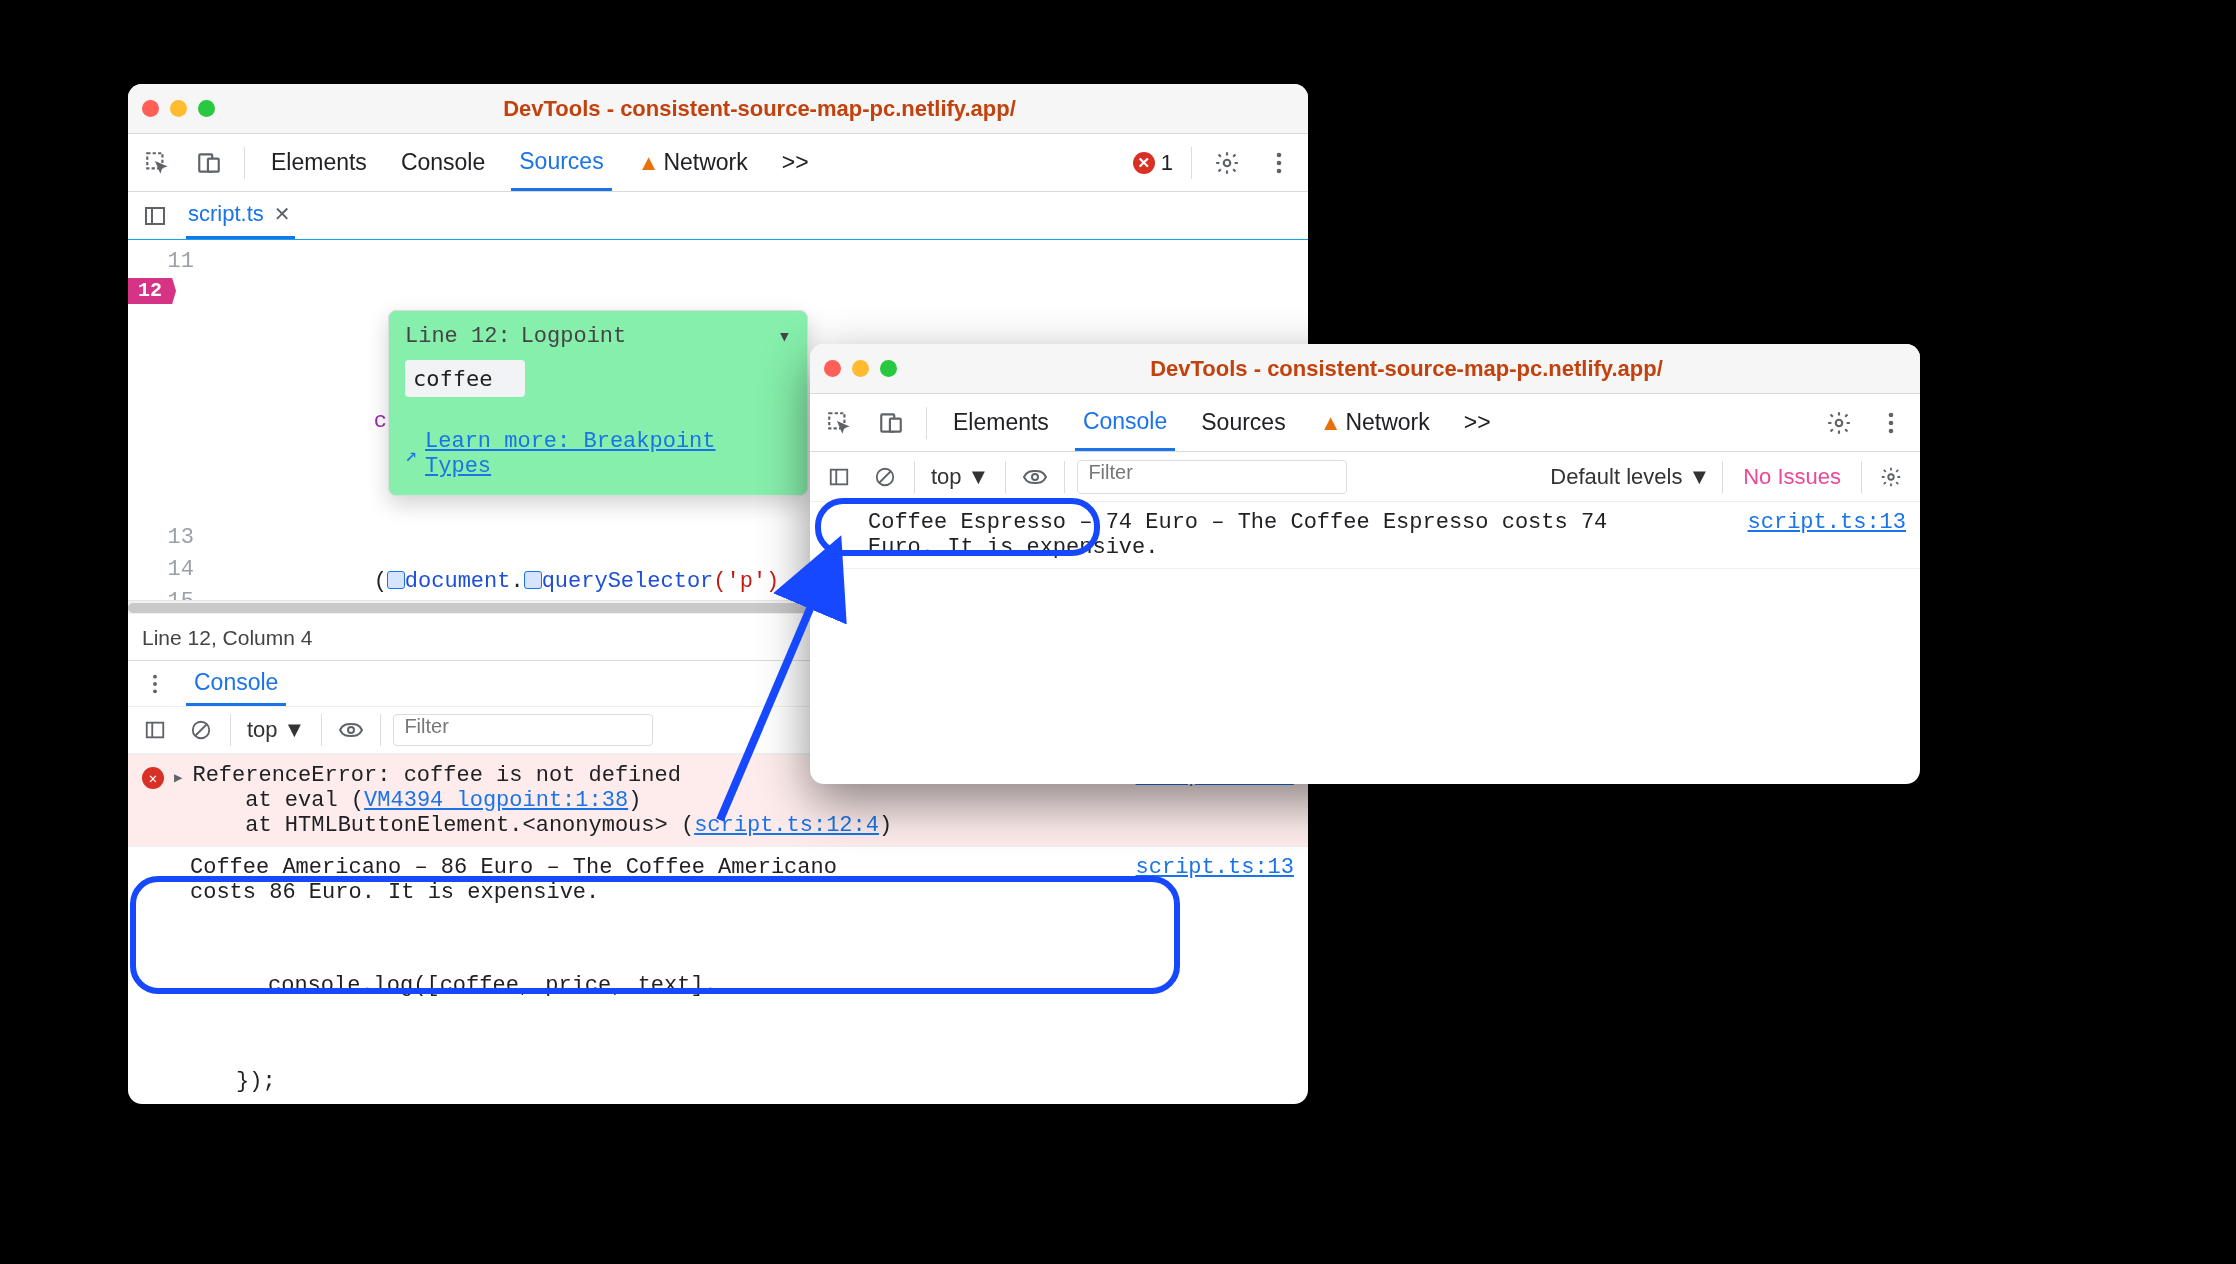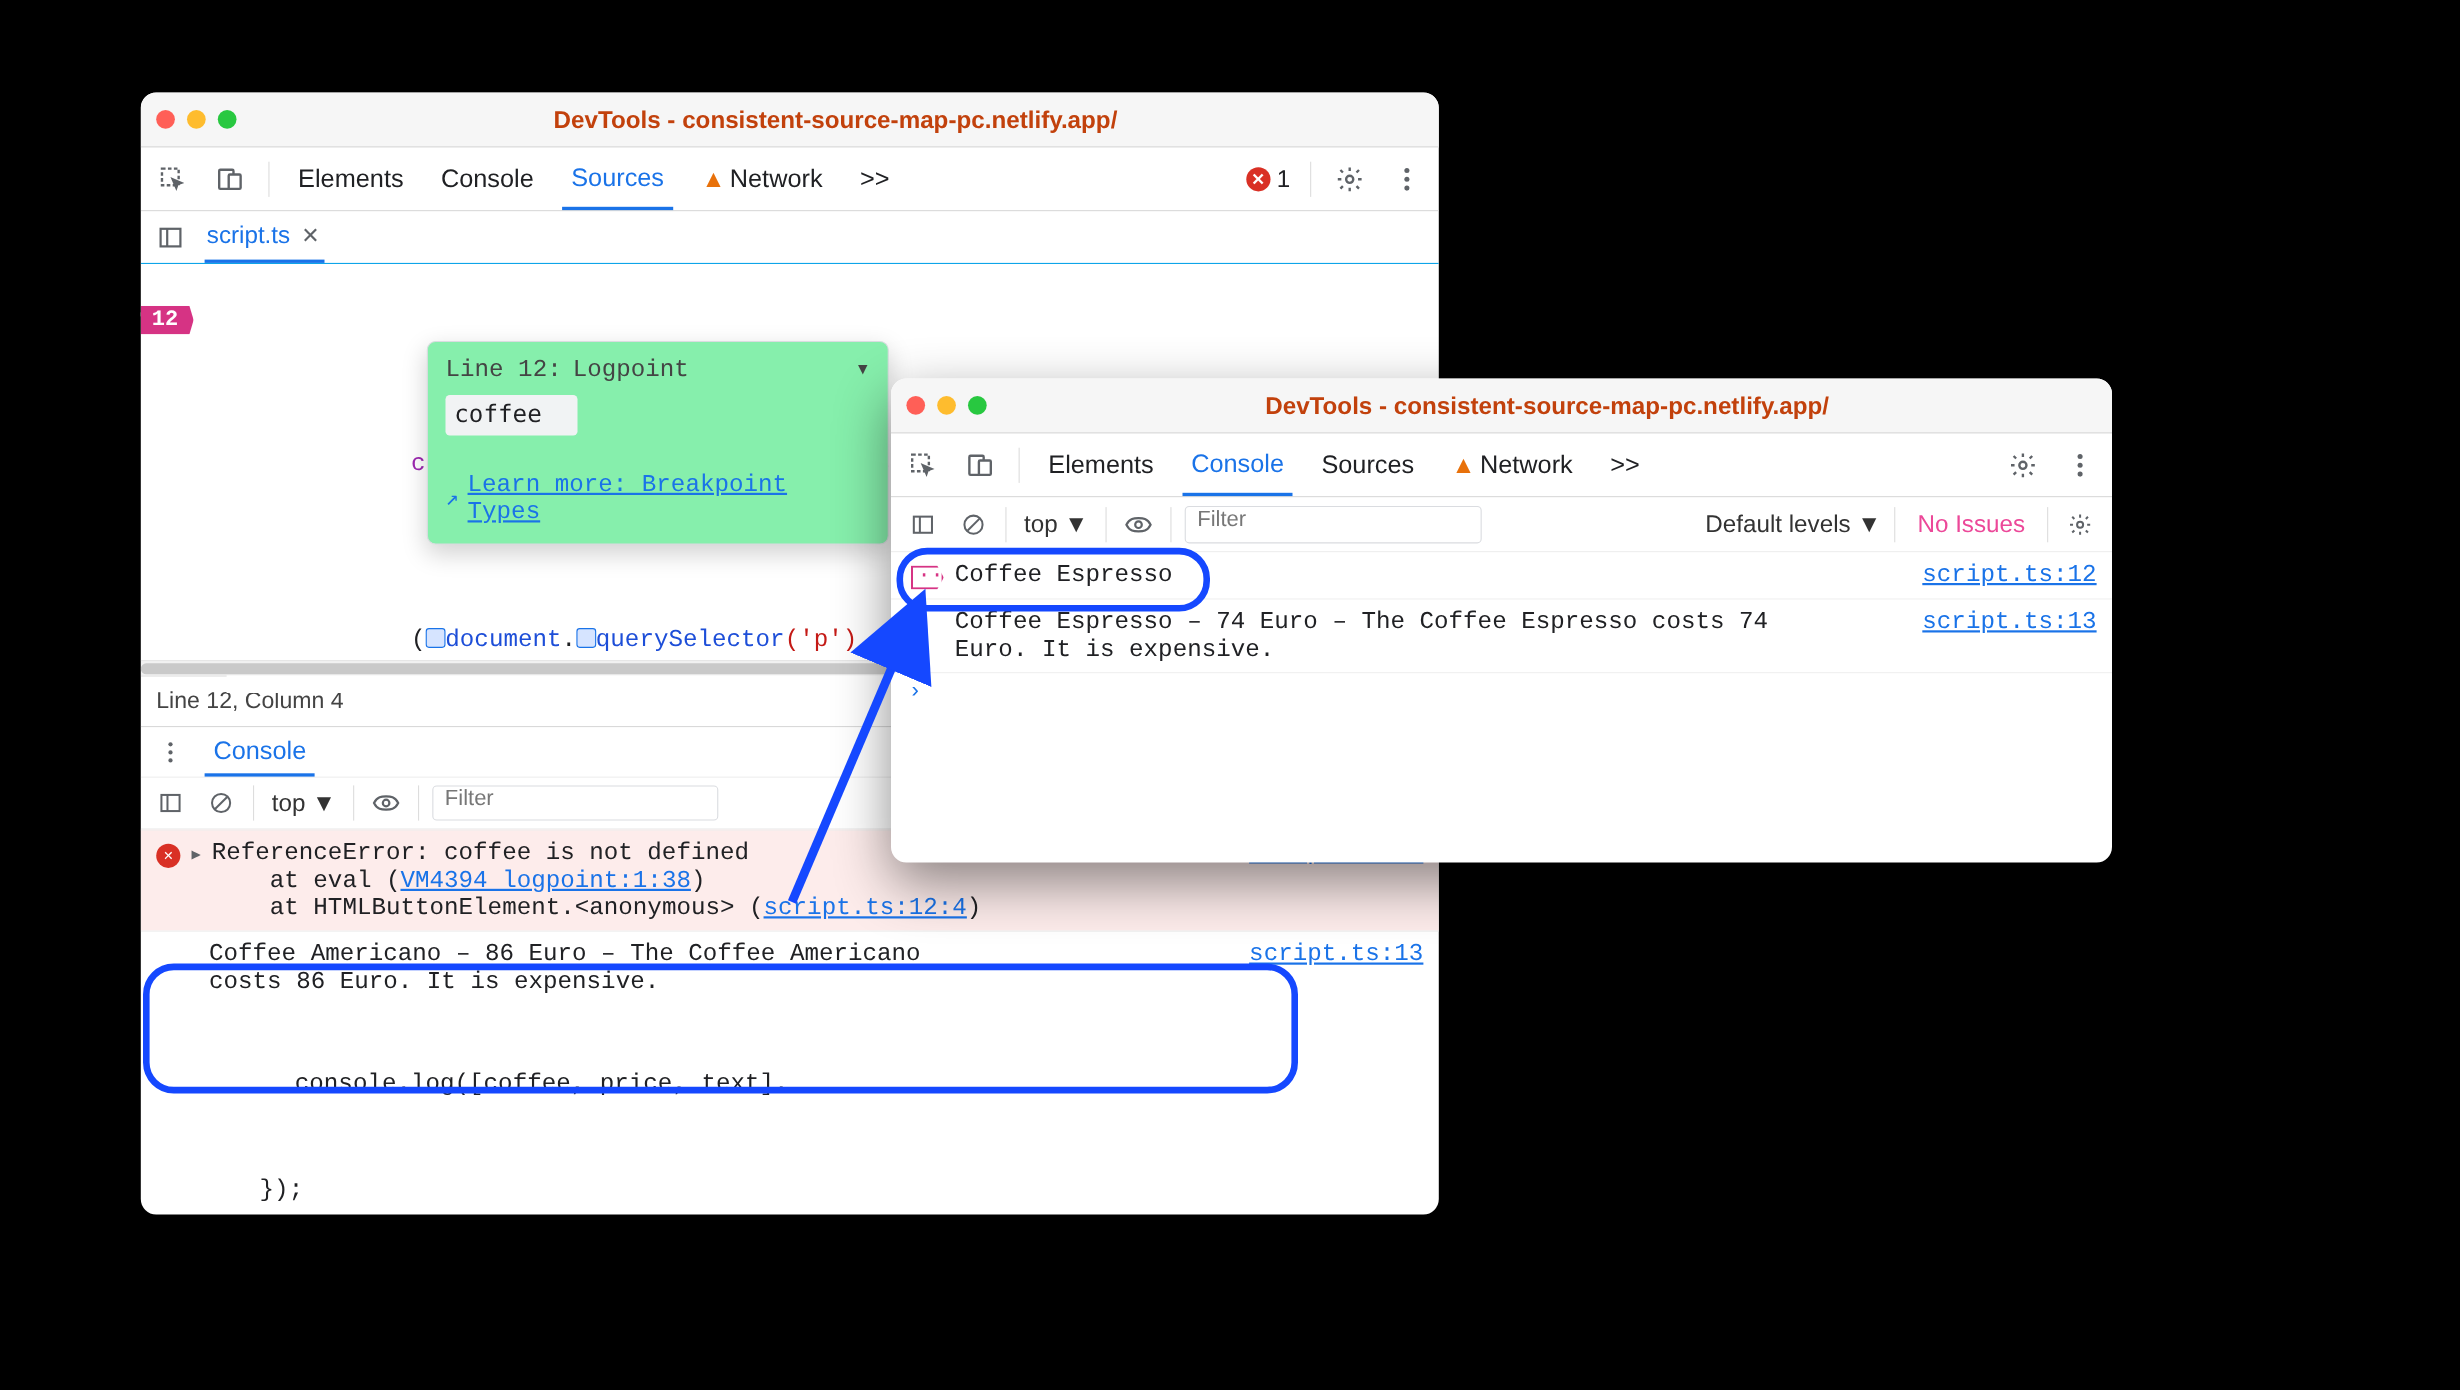--- a/index.html
+++ b/index.html
@@ -199,20 +199,29 @@
           <line x1="9" y1="4" x2="9" y2="20"></line>
         </svg>
     </div>
     <div class="file-tab">
       <span>script.ts</span>
       <span class="close-x">✕</span>
     </div>
   </div>
 
   <div class="editor mono" style="height:360px;">
+    <div class="gutter">
+      <div style="height:6px"></div>
+      <div>11</div>
+      <div style="height:32px"></div>
+      <div style="height:212px"></div>
+      <div>13</div>
+      <div>14</div>
+      <div>15</div>
+    </div>
 
     <div class="bp-line" style="top:38px;">
       <span class="bp-dots">••</span>
       <div class="bp-flag">12</div>
     </div>
     <div class="code-lines">
       <div style="height:6px"></div>
       <div style="padding-left:62px;">
         <span class="tok-kw">const</span> <span class="tok-var">text</span><span> = </span><span class="tok-str">`The ${coffee} costs ${price}. ${endingText}`</span><span>;</span>
       </div>
@@ -399,25 +408,20 @@
     <div class="sep"></div>
     <div class="noissues">No Issues</div>
     <div class="sep"></div>
     <div class="icon-btn gear">
       <svg width="22" height="22" viewBox="0 0 24 24" fill="none" stroke="#5f6368" stroke-width="2">
           <circle cx="12" cy="12" r="3"></circle>
           <path d="M12 2v3M12 19v3M4.2 4.2l2.1 2.1M17.7 17.7l2.1 2.1M2 12h3M19 12h3M4.2 19.8l2.1-2.1M17.7 6.3l2.1-2.1"></path>
         </svg>
     </div>
   </div>
-  <div class="msg-row mono">
-    <div class="lp-badge"></div>
-    <div>Coffee Espresso</div>
-    <a class="src">script.ts:12</a>
-  </div>
   <div class="msg-row mono" style="align-items:flex-start;">
     <div style="width:40px"></div>
     <div style="max-width:760px;">Coffee Espresso – 74 Euro – The Coffee Espresso costs 74 Euro. It is expensive.</div>
     <a class="src">script.ts:13</a>
   </div>
   <div class="prompt-caret mono">›</div>
 </div>
 
 <div class="hl" style="left:130px; top:876px; width:1050px; height:118px;"></div>
 <div class="hl" style="left:815px; top:498px; width:285px; height:58px;"></div>

